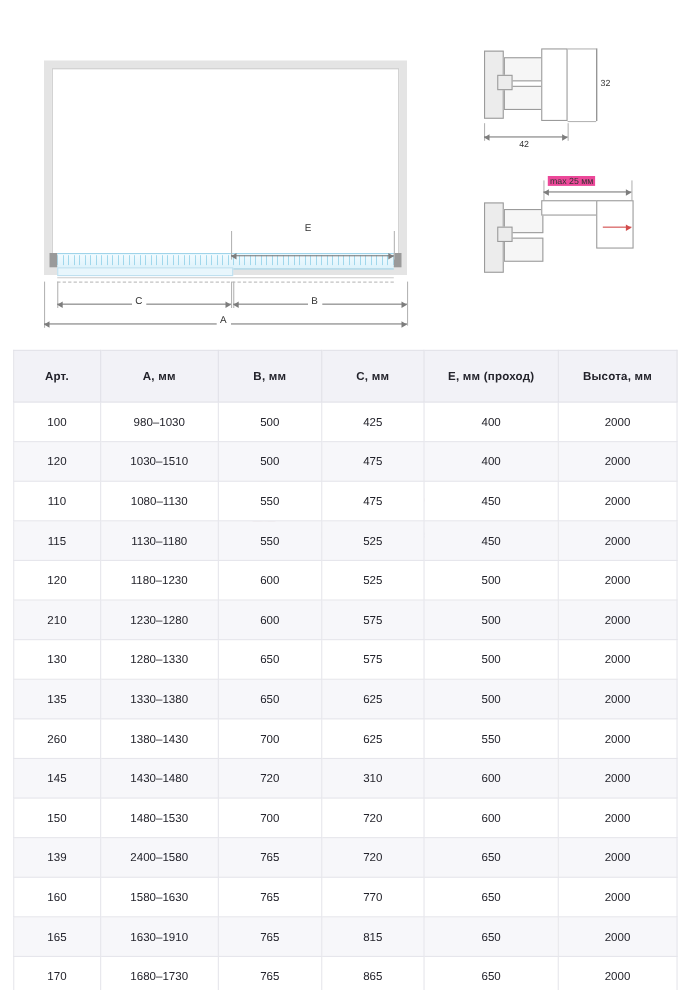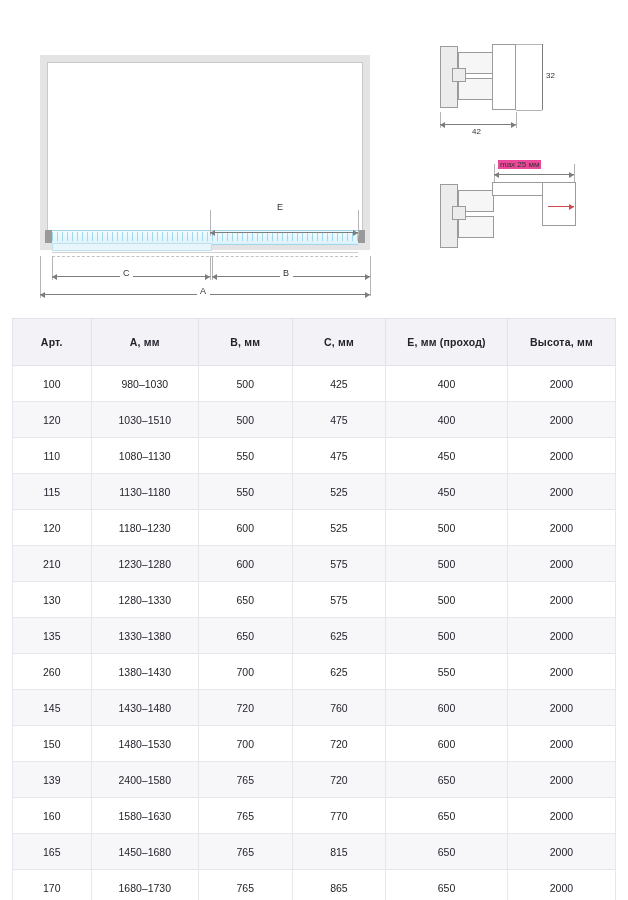--- a/index.html
+++ b/index.html
@@ -425,21 +425,21 @@
           <td class="col-a">1380–1430</td>
           <td class="col-b">700</td>
           <td class="col-c">625</td>
           <td class="col-e">550</td>
           <td class="col-h">2000</td>
         </tr>
         <tr>
           <td class="col-art">145</td>
           <td class="col-a">1430–1480</td>
           <td class="col-b">720</td>
-          <td class="col-c">760</td>
+          <td class="col-c">310</td>
           <td class="col-e">600</td>
           <td class="col-h">2000</td>
         </tr>
         <tr>
           <td class="col-art">150</td>
           <td class="col-a">1480–1530</td>
           <td class="col-b">700</td>
           <td class="col-c">720</td>
           <td class="col-e">600</td>
           <td class="col-h">2000</td>
@@ -455,21 +455,21 @@
         <tr>
           <td class="col-art">160</td>
           <td class="col-a">1580–1630</td>
           <td class="col-b">765</td>
           <td class="col-c">770</td>
           <td class="col-e">650</td>
           <td class="col-h">2000</td>
         </tr>
         <tr>
           <td class="col-art">165</td>
-          <td class="col-a">1450–1680</td>
+          <td class="col-a">1630–1910</td>
           <td class="col-b">765</td>
           <td class="col-c">815</td>
           <td class="col-e">650</td>
           <td class="col-h">2000</td>
         </tr>
         <tr>
           <td class="col-art">170</td>
           <td class="col-a">1680–1730</td>
           <td class="col-b">765</td>
           <td class="col-c">865</td>

